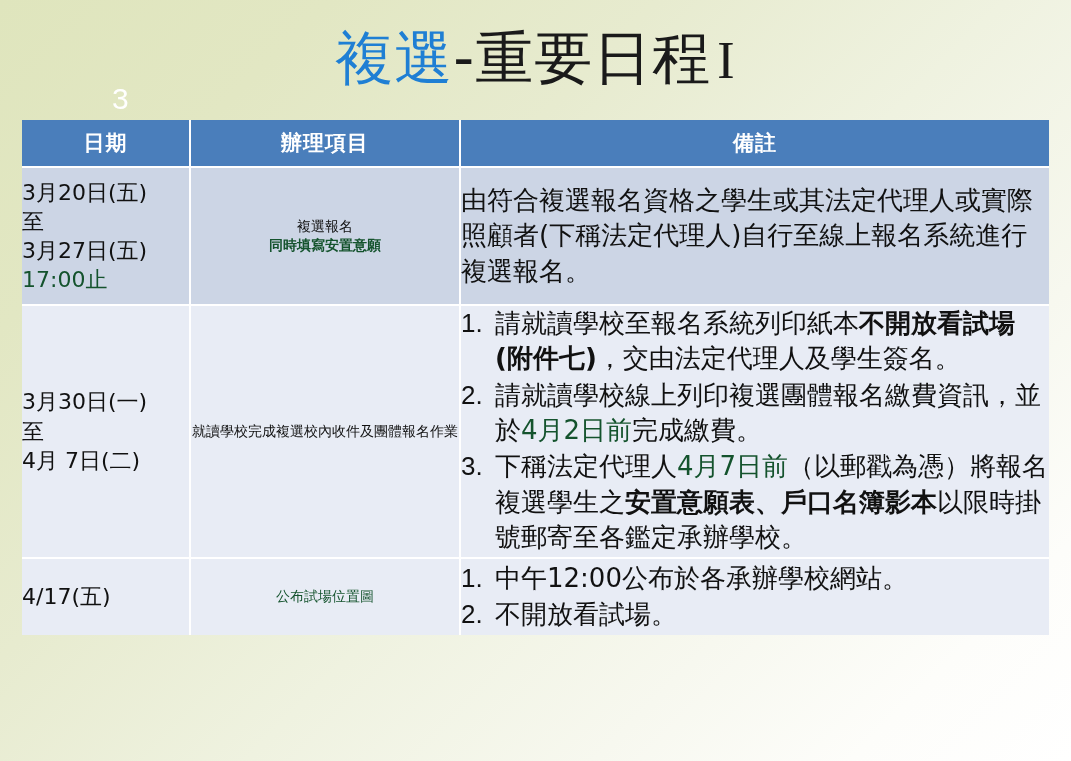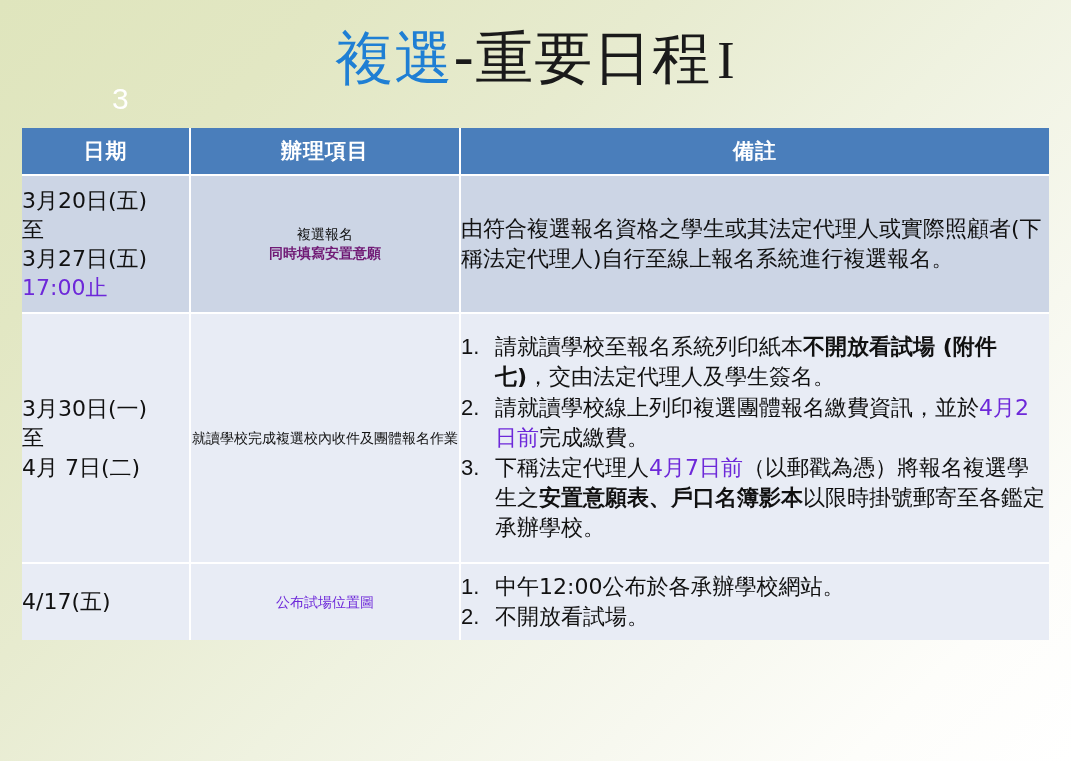--- a/index.html
+++ b/index.html
@@ -62,21 +62,21 @@
     color: #1a1a1a;
     font-family: "Liberation Serif", "DejaVu Serif", serif;
     font-size: 52px;
     padding-left: 6px;
   }
 
   
   #schedule-table {
     position: absolute;
     left: 22px;
-    top: 128px;
+    top: 120px;
     width: 1027px;
     border-collapse: separate;
     border-spacing: 0;
     table-layout: fixed;
   }
 
   #schedule-table th,
   #schedule-table td {
     border-right: 2px solid #ffffff;
     border-bottom: 2px solid #ffffff;
@@ -113,30 +113,30 @@
   }
   td.col-item {
     text-align: center;
     font-size: 14px;
     line-height: 1.34;
     color: #111111;
     padding: 6px 10px;
   }
   td.col-note {
     text-align: left;
-    font-size: 22px;
+    font-size: 26px;
     line-height: 1.36;
     color: #111111;
     padding: 8px 12px 8px 14px;
   }
 
   
-  .red  { color: #6d28d9; }
+  .red  { color: #14532d; }
   .bold { font-weight: bold; }
-  .redbold { color: #701a75; font-weight: bold; }
+  .redbold { color: #14532d; font-weight: bold; }
 
   
   ol.note-list {
     margin: 0;
     padding: 0;
     list-style: none;
   }
   ol.note-list > li {
     position: relative;
     padding-left: 34px;

